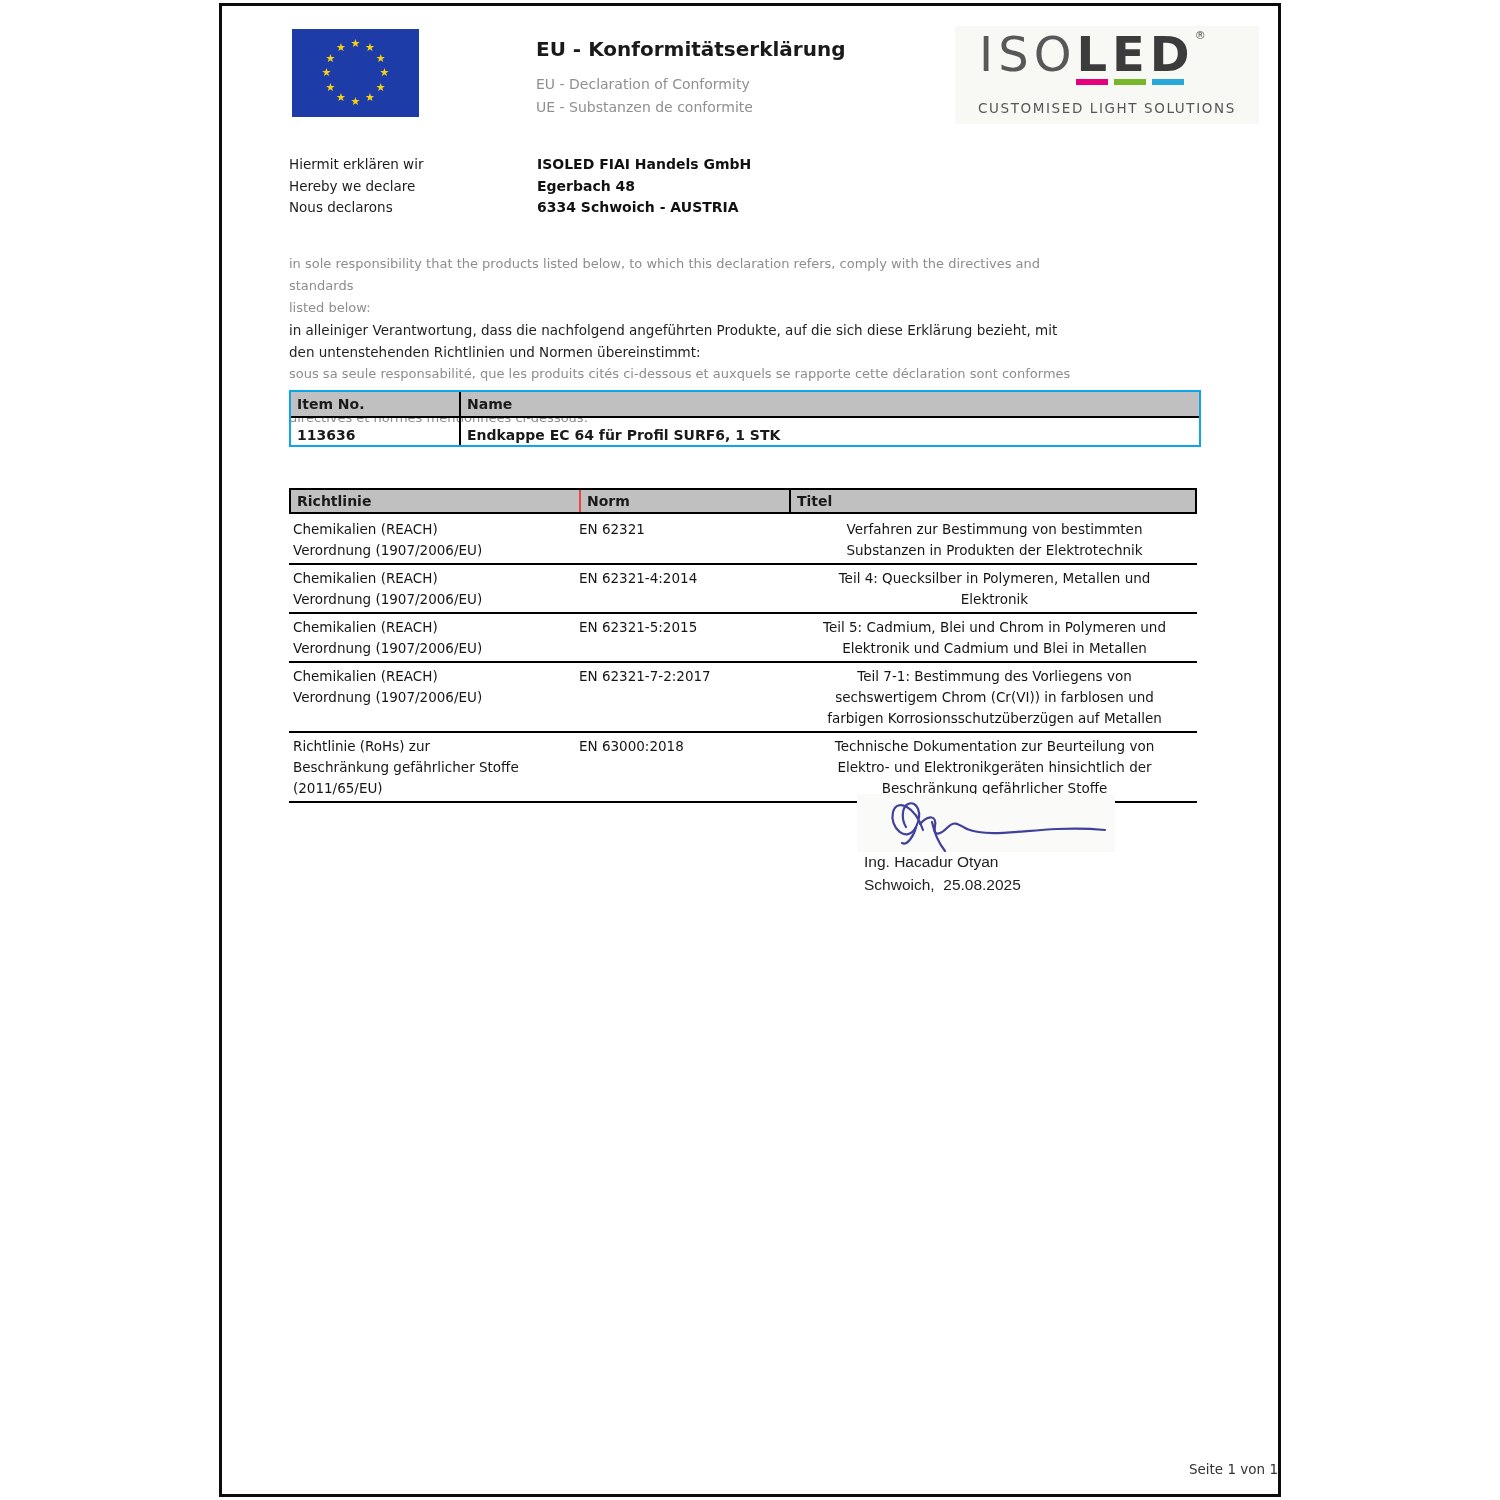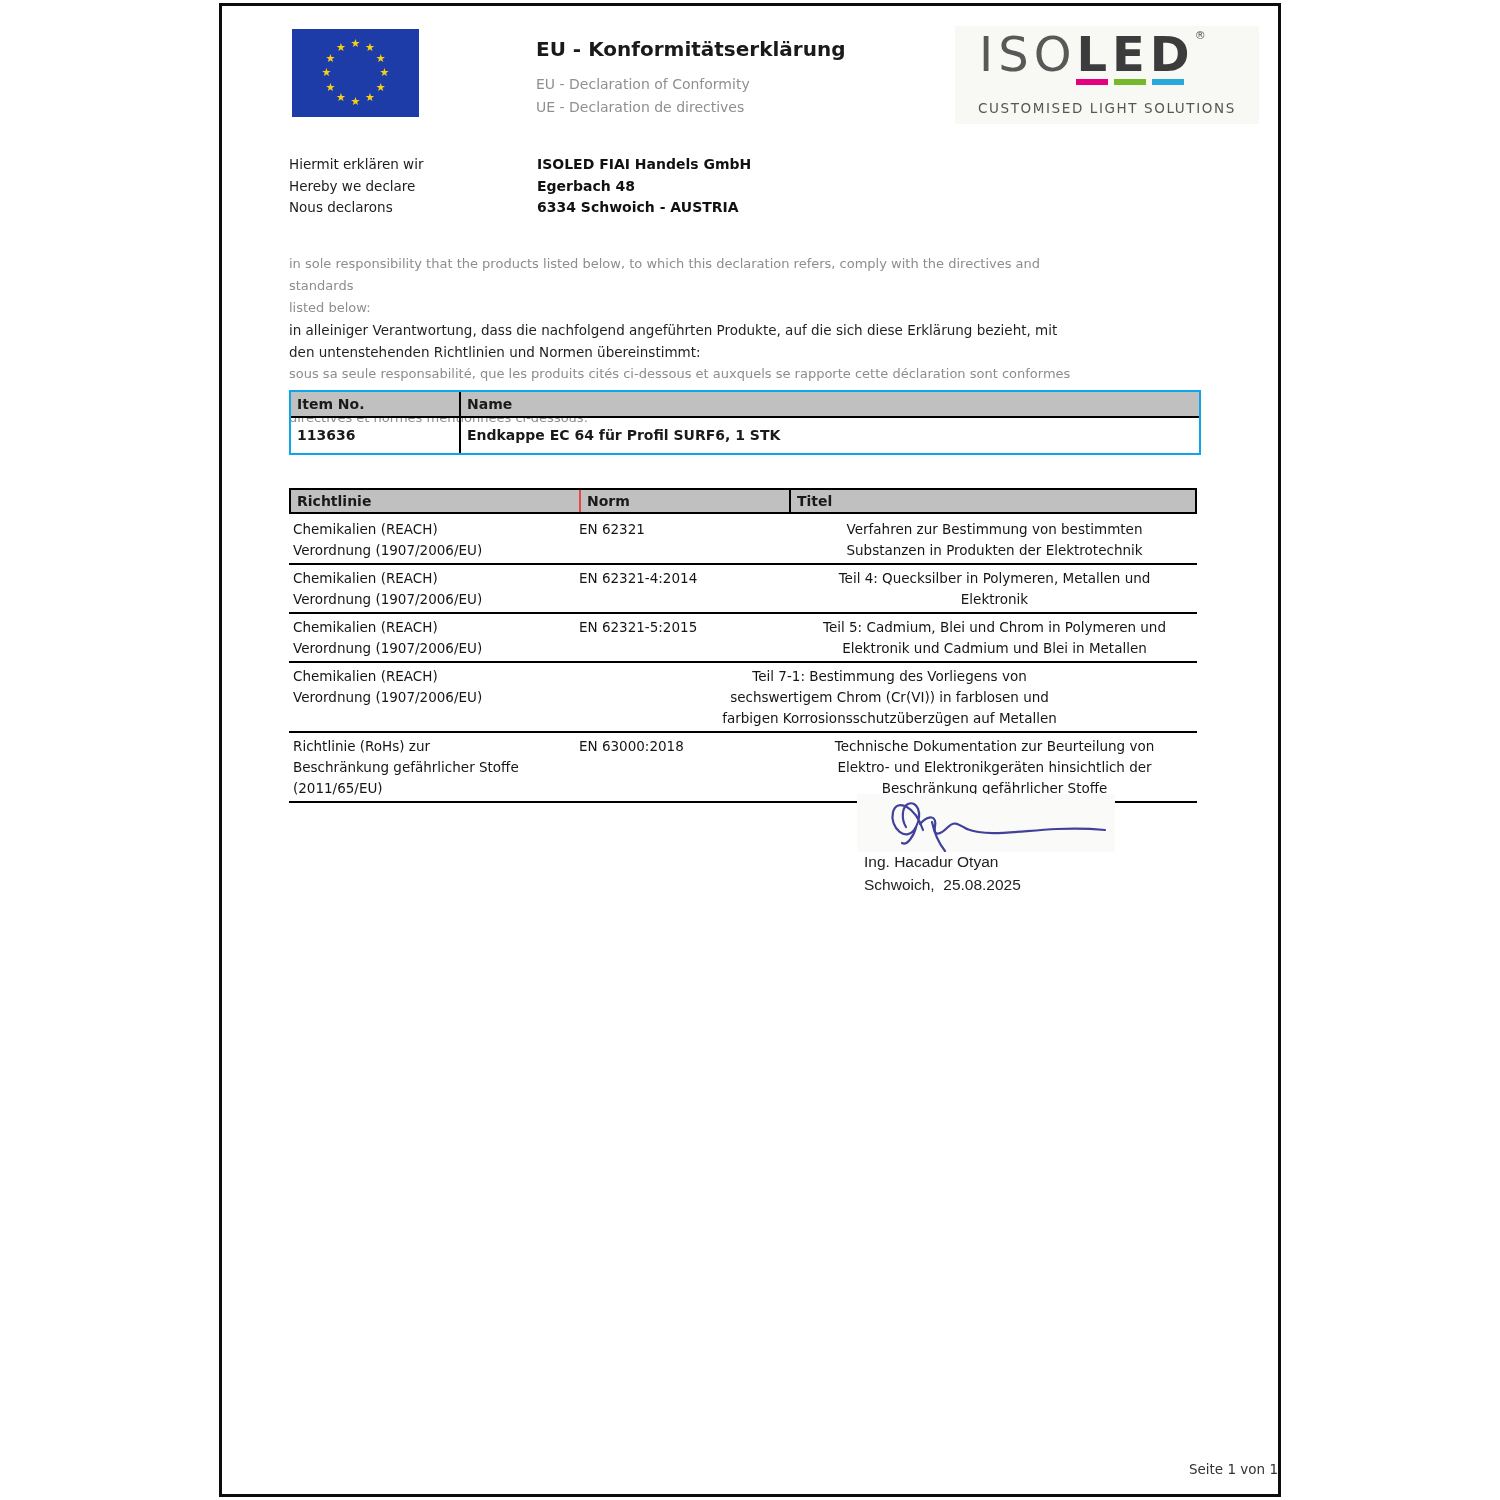--- a/index.html
+++ b/index.html
@@ -46,21 +46,21 @@
   .stmt-de{font-size:13.5px;color:#1f1f1f;}
   .stmt-gray{font-size:13px;color:#8d8d8d;}
 
   
   .item-table{left:67px;top:384px;width:908px;border:2px solid #0ea5e9;}
   .it-row{display:flex;}
   .it-head{background:#c0c0c0;border-bottom:2px solid #000;}
   .it-cell{padding:4px 6px;font-size:14px;font-weight:bold;box-sizing:border-box;}
   .it-c1{width:170px;border-right:2px solid #000;}
   .it-c2{flex:1;}
-  .it-data .it-cell{padding-top:9px;padding-bottom:10px;}
+  .it-data .it-cell{padding-top:9px;padding-bottom:2px;}
 
   
   .dir-head{left:67px;top:482px;width:908px;border:2px solid #000;background:#c0c0c0;display:flex;box-sizing:border-box;}
   .dh-cell{padding:3px 6px;font-size:14px;font-weight:bold;box-sizing:border-box;}
   .dh-c1{width:290px;border-right:2px solid #ef4444;}
   .dh-c2{width:210px;border-right:2px solid #000;}
   .dh-c3{flex:1;}
   .dir-rows{left:67px;top:510px;width:908px;}
   .dir-row{display:flex;border-bottom:2px solid #000;padding:3px 0 2px 0;}
   .dr-cell{font-size:13.5px;line-height:21px;white-space:pre-line;box-sizing:border-box;color:#151515;}
@@ -91,21 +91,21 @@
     <span class="eu-star" style="left:63.5px;top:73px">★</span>
     <span class="eu-star" style="left:49px;top:69.1px">★</span>
     <span class="eu-star" style="left:38.4px;top:58.5px">★</span>
     <span class="eu-star" style="left:34.5px;top:44px">★</span>
     <span class="eu-star" style="left:38.4px;top:29.5px">★</span>
     <span class="eu-star" style="left:49px;top:18.9px">★</span>
   </div>
 
   <div class="abs doc-title">EU - Konformitätserklärung</div>
   <div class="abs doc-sub" style="top:70px">EU - Declaration of Conformity</div>
-  <div class="abs doc-sub" style="top:93px">UE - Declaration de directives</div>
+  <div class="abs doc-sub" style="top:93px">UE - Substanzen de conformite</div>
 
   <div class="abs logo-box">
     <div class="logo-text"><span class="logo-iso">ISO</span><span class="logo-led">LED</span><span class="logo-reg">®</span></div>
     <div class="logo-bars">
       <div class="logo-bar bar-magenta"></div>
       <div class="logo-bar bar-green"></div>
       <div class="logo-bar bar-blue"></div>
     </div>
     <div class="logo-tagline">CUSTOMISED LIGHT SOLUTIONS</div>
   </div>
@@ -165,20 +165,21 @@
     <div class="dir-row">
       <div class="dr-cell dr-c1">Chemikalien (REACH)
 Verordnung (1907/2006/EU)</div>
       <div class="dr-cell dr-c2">EN 62321-5:2015</div>
       <div class="dr-cell dr-c3">Teil 5: Cadmium, Blei und Chrom in Polymeren und
 Elektronik und Cadmium und Blei in Metallen</div>
     </div>
     <div class="dir-row">
       <div class="dr-cell dr-c1">Chemikalien (REACH)
 Verordnung (1907/2006/EU)</div>
+      <div class="dr-cell dr-c2">EN 62321-7-2:2017</div>
       <div class="dr-cell dr-c3">Teil 7-1: Bestimmung des Vorliegens von
 sechswertigem Chrom (Cr(VI)) in farblosen und
 farbigen Korrosionsschutzüberzügen auf Metallen</div>
     </div>
     <div class="dir-row">
       <div class="dr-cell dr-c1">Richtlinie (RoHs) zur
 Beschränkung gefährlicher Stoffe
 (2011/65/EU)</div>
       <div class="dr-cell dr-c2">EN 63000:2018</div>
       <div class="dr-cell dr-c3">Technische Dokumentation zur Beurteilung von

